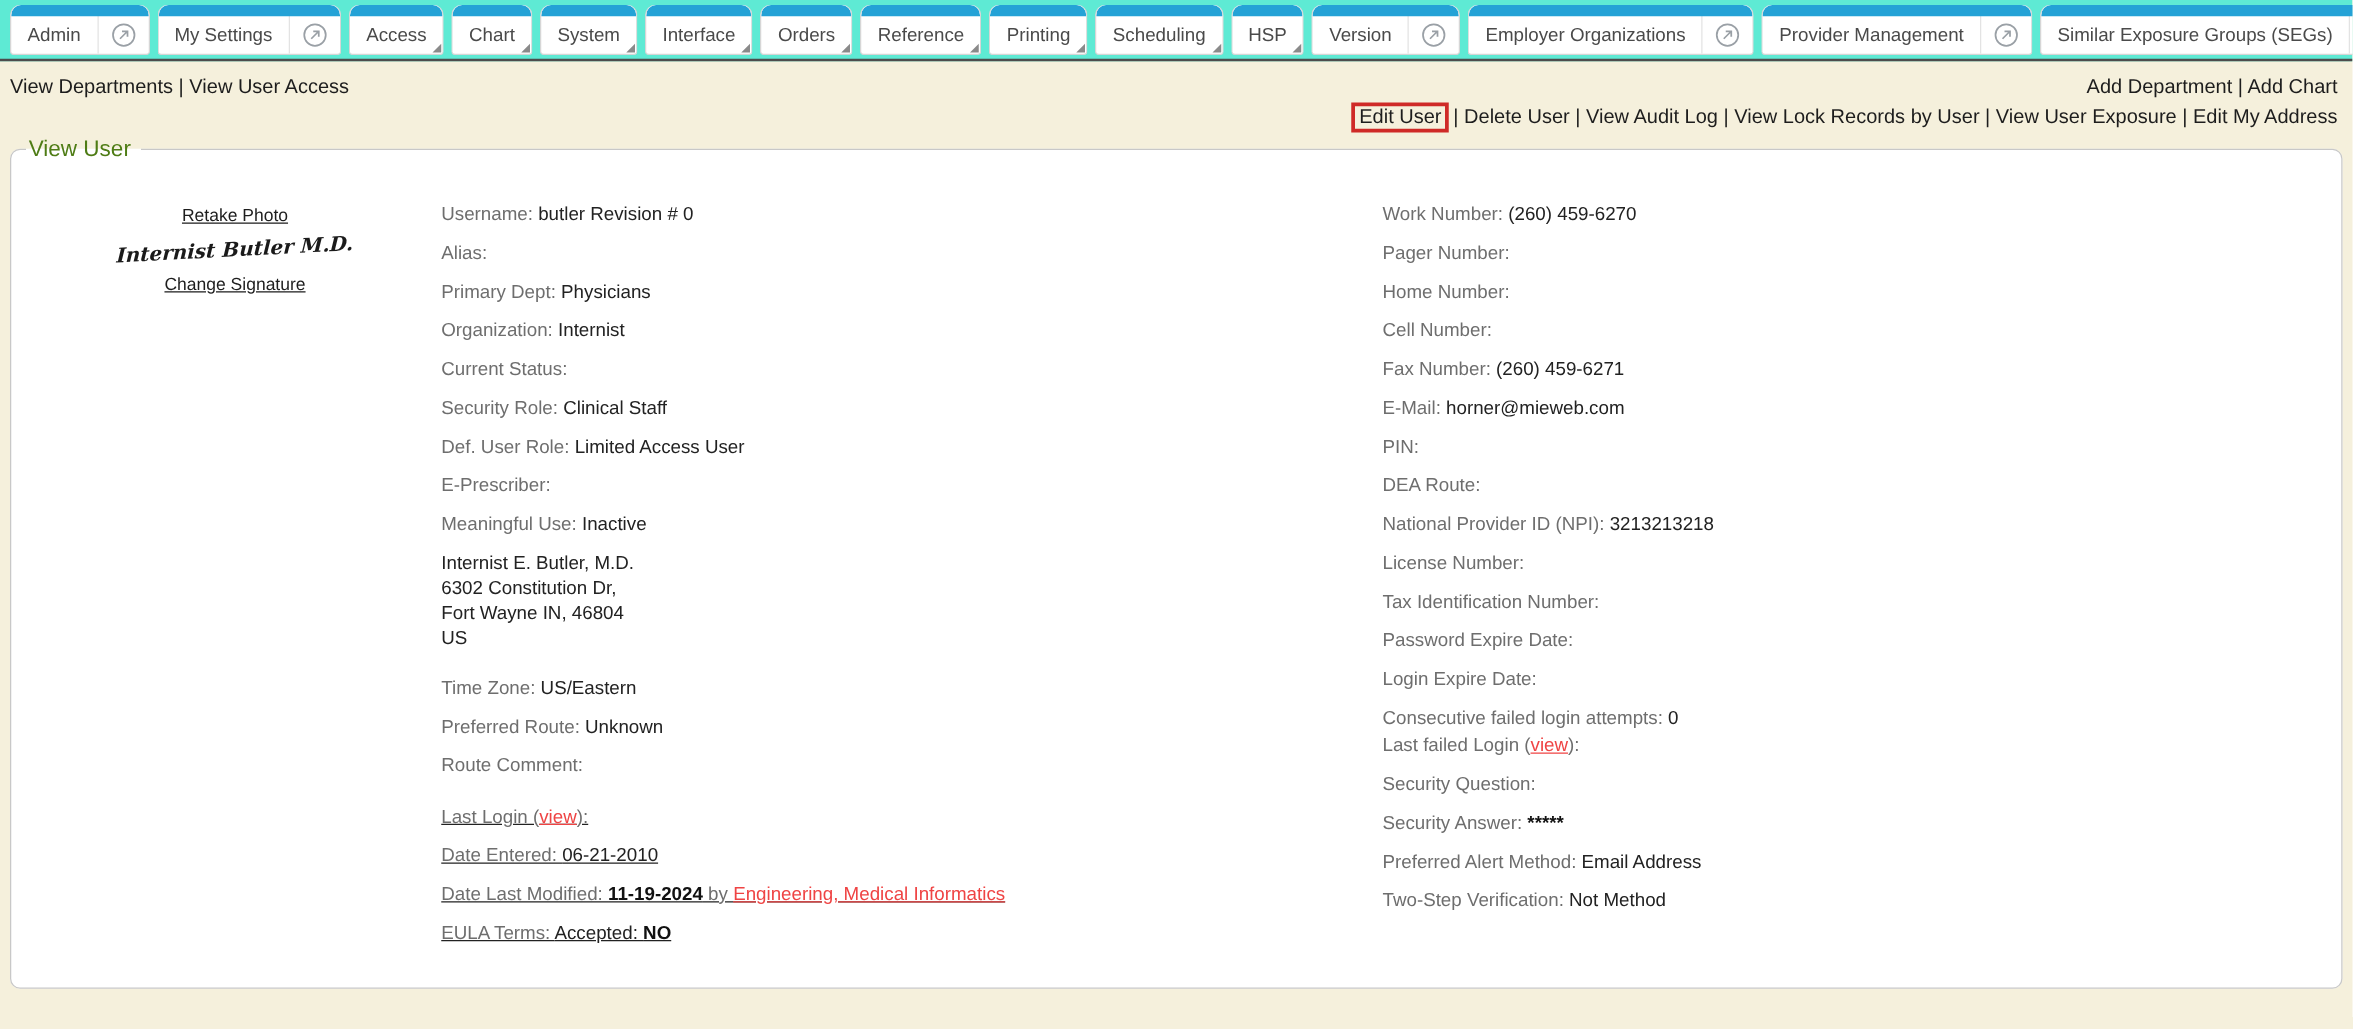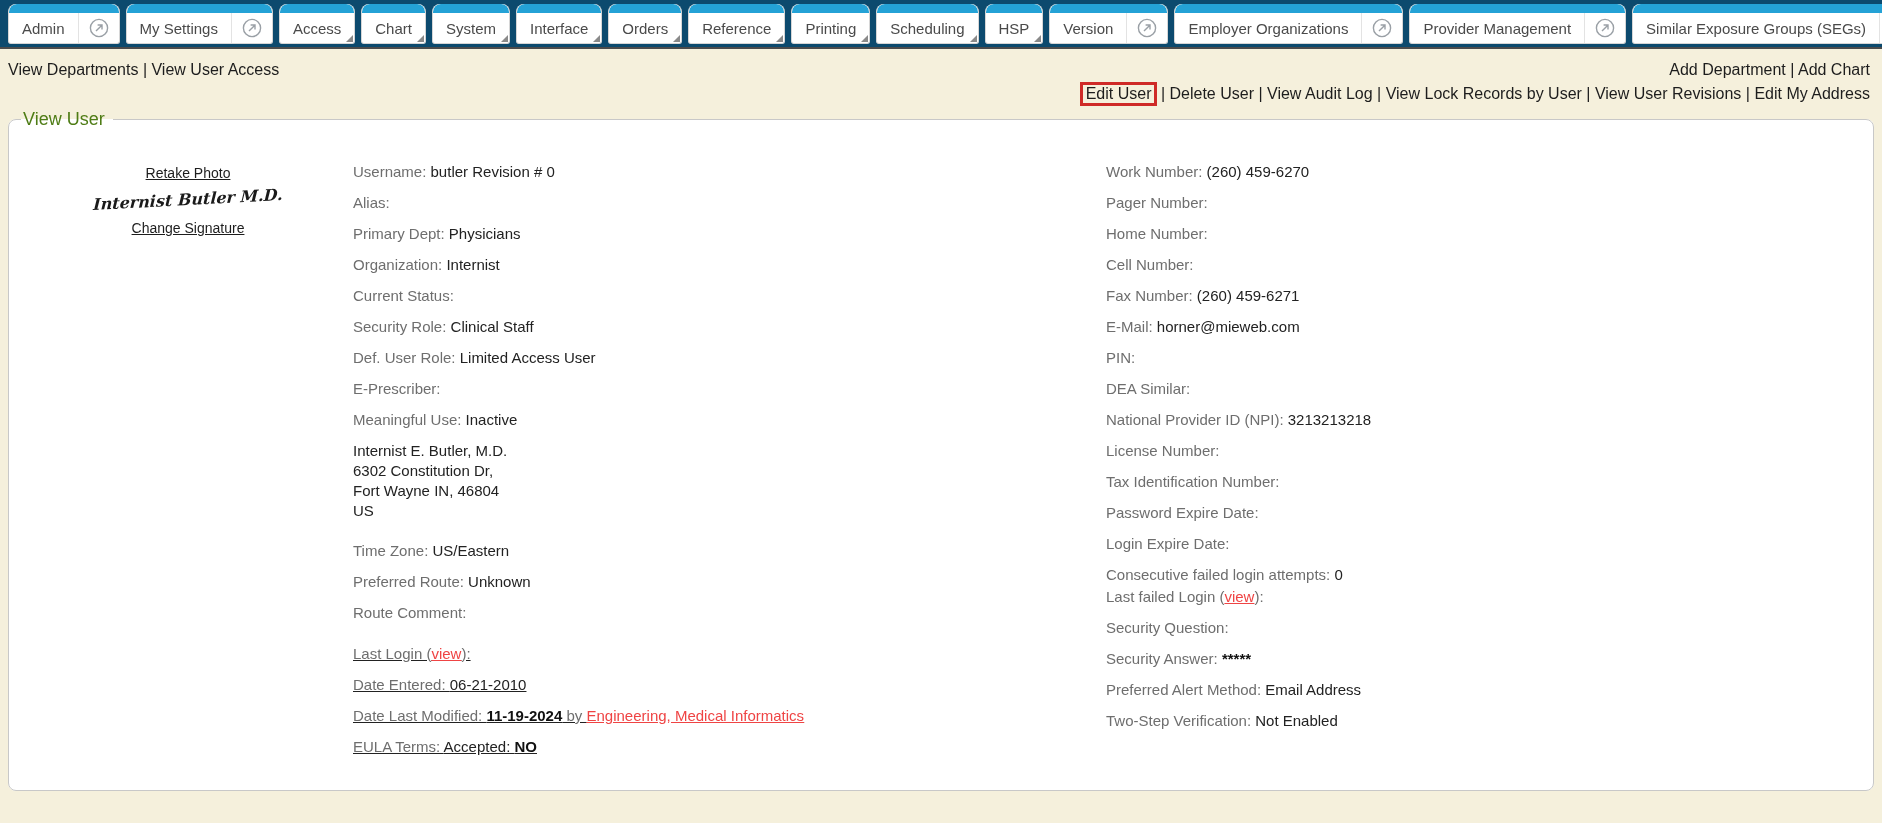--- a/index.html
+++ b/index.html
@@ -11,21 +11,21 @@
   *{box-sizing:border-box}
   html,body{margin:0;padding:0}
   body{
     width:1882px;height:823px;overflow:hidden;
     background:var(--page-bg);
     font-family:"Liberation Sans",sans-serif;
     color:#222;
   }
 
   
-  header{background:#0c4a6e;height:49px;border-bottom:2px solid #4c4c4c}
+  header{background:#5eead4;height:49px;border-bottom:2px solid #4c4c4c}
   #tabbar{display:flex;gap:6px;padding:4px 0 0 8px;align-items:flex-start}
   .tab{
     position:relative;display:flex;align-items:stretch;height:40px;
     background:#fff;border:1px solid #d6d6d6;border-top:none;
     border-radius:8px 8px 3px 3px;overflow:hidden;cursor:pointer;flex:0 0 auto;
   }
   .tab::before{
     content:'';position:absolute;top:0;left:0;right:0;height:9px;
     background:var(--tab-accent);border-radius:8px 8px 0 0;
   }
@@ -161,21 +161,21 @@
         <span class="tab-label">Similar Exposure Groups (SEGs)</span>
         <span class="tab-ext"></span>
       </div>
     </nav>
 </header>
 
 <div class="toolbar">
   <div class="linkrow" id="toolbar-left"><span class="tlink">View Departments</span> | <span class="tlink">View User Access</span></div>
   <div class="toolbar-right">
     <div class="linkrow tr-top" id="toolbar-right-top"><span class="tlink">Add Department</span> | <span class="tlink">Add Chart</span></div>
-    <div class="linkrow" id="toolbar-right-bottom"><span class="redbox"><span class="tlink">Edit User</span></span> | <span class="tlink">Delete User</span> | <span class="tlink">View Audit Log</span> | <span class="tlink">View Lock Records by User</span> | <span class="tlink">View User Revisions</span> | <span class="tlink">Edit My Address</span></div>
+    <div class="linkrow" id="toolbar-right-bottom"><span class="redbox"><span class="tlink">Edit User</span></span> | <span class="tlink">Delete User</span> | <span class="tlink">View Audit Log</span> | <span class="tlink">View Lock Records by User</span> | <span class="tlink">View User Exposure</span> | <span class="tlink">Edit My Address</span></div>
   </div>
 </div>
 
 <fieldset class="panel">
   <legend class="panel-title">View User</legend>
   <div class="content">
     <div class="photo-col">
       <span class="plink">Retake Photo</span>
       <div class="signature">Internist Butler M.D.</div>
       <span class="plink">Change Signature</span>
@@ -214,32 +214,32 @@
       </div>
     <div class="fields-col" id="col-right">
         <div class="group">
           <div class="row"><span class="sg-label">Work Number: </span><span class="sg-value">(260) 459-6270</span></div>
           <div class="row"><span class="sg-label">Pager Number:</span></div>
           <div class="row"><span class="sg-label">Home Number:</span></div>
           <div class="row"><span class="sg-label">Cell Number:</span></div>
           <div class="row"><span class="sg-label">Fax Number: </span><span class="sg-value">(260) 459-6271</span></div>
           <div class="row"><span class="sg-label">E-Mail: </span><span class="sg-value">horner@mieweb.com</span></div>
           <div class="row"><span class="sg-label">PIN:</span></div>
-          <div class="row"><span class="sg-label">DEA Similar:</span></div>
+          <div class="row"><span class="sg-label">DEA Route:</span></div>
         </div>
         <div class="group" style="margin-top: 7px;">
           <div class="row"><span class="sg-label">National Provider ID (NPI): </span><span class="sg-value">3213213218</span></div>
           <div class="row"><span class="sg-label">License Number:</span></div>
           <div class="row"><span class="sg-label">Tax Identification Number:</span></div>
         </div>
         <div class="group" style="margin-top: 3px;">
           <div class="row"><span class="sg-label">Password Expire Date:</span></div>
           <div class="row"><span class="sg-label">Login Expire Date:</span></div>
           <div class="row"><span class="sg-label">Consecutive failed login attempts: </span><span class="sg-value">0</span></div>
           <div class="row tight"><span class="sg-label">Last failed Login (</span><span class="sg-link">view</span><span class="sg-label">):</span></div>
           <div class="row"><span class="sg-label">Security Question:</span></div>
           <div class="row"><span class="sg-label">Security Answer: </span><span class="sg-bold">*****</span></div>
           <div class="row"><span class="sg-label">Preferred Alert Method: </span><span class="sg-value">Email Address</span></div>
-          <div class="row"><span class="sg-label">Two-Step Verification: </span><span class="sg-value">Not Enabled</span></div>
+          <div class="row"><span class="sg-label">Two-Step Verification: </span><span class="sg-value">Not Method</span></div>
         </div>
       </div>
   </div>
 </fieldset>
 
 </body></html>

